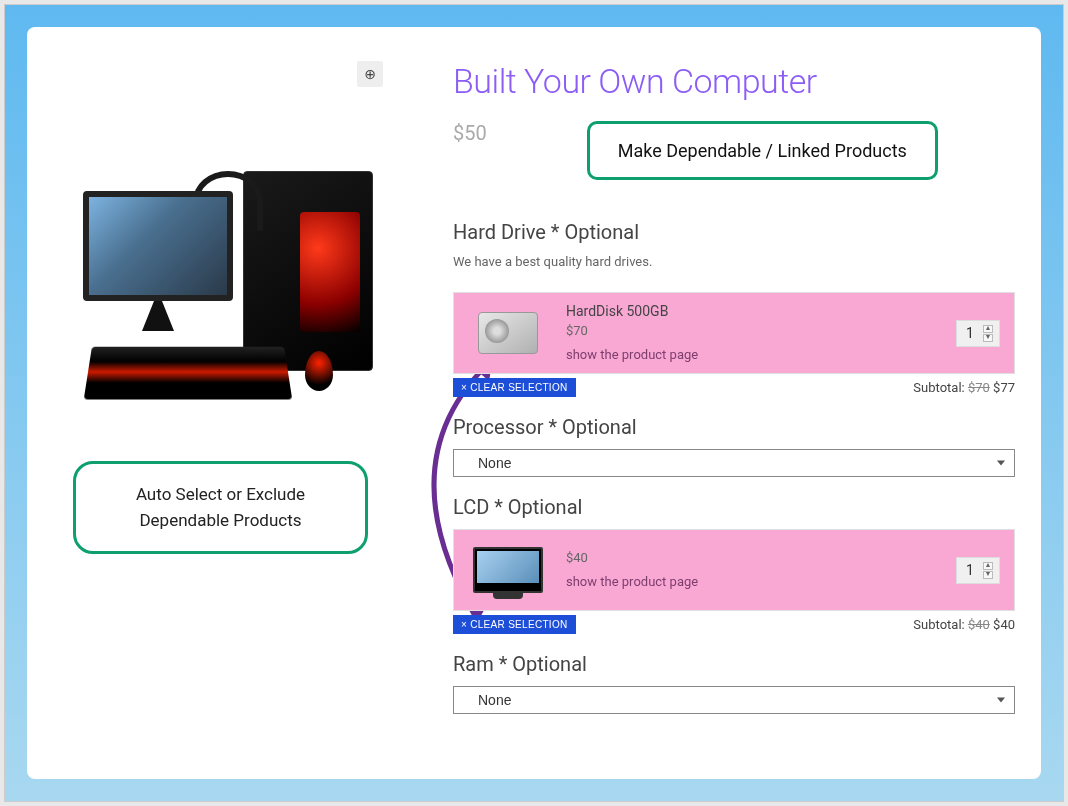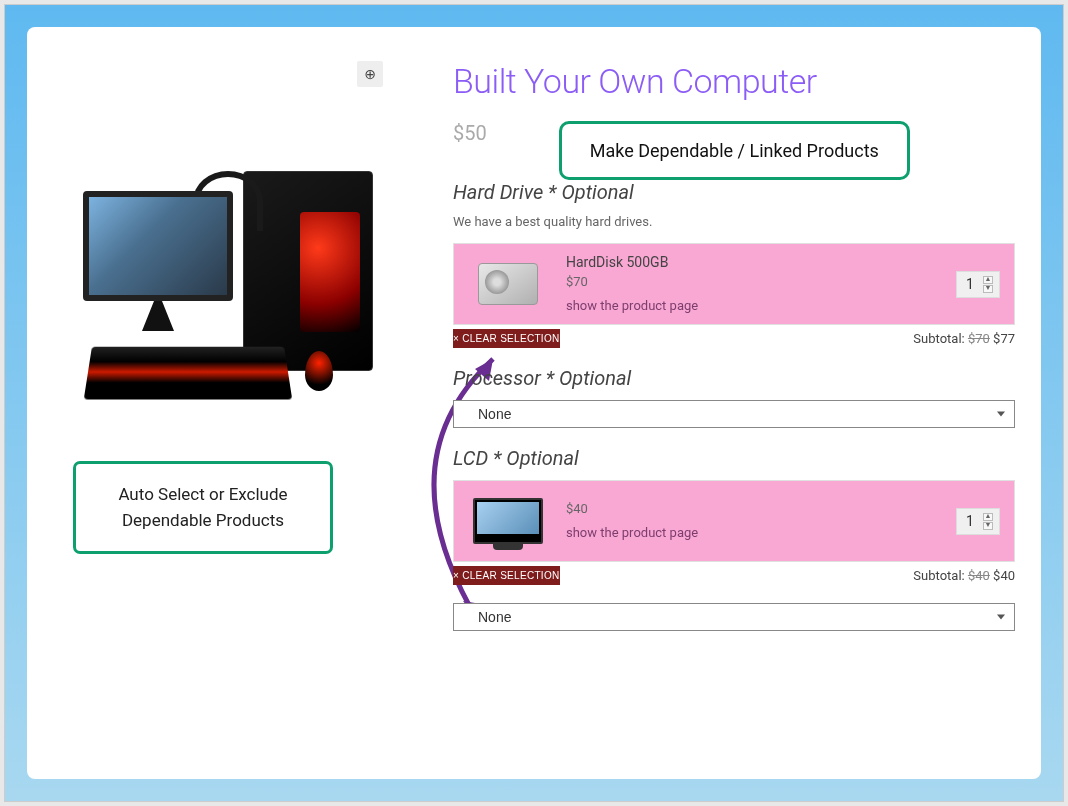--- a/index.html
+++ b/index.html
@@ -132,23 +132,23 @@
     right: 40px;
     width: 28px;
     height: 40px;
     background: radial-gradient(circle at 50% 30%, #ff2200, #000 70%);
     border-radius: 50% 50% 50% 50% / 60% 60% 40% 40%;
   }
   .callout-left {
     position: absolute;
     top: 400px;
     left: 20px;
-    width: 260px;
+    width: 295px;
     border: 3px solid #0d9f6e;
-    border-radius: 7px;
+    border-radius: 20px;
     padding: 18px 20px;
     background: #fff;
     text-align: center;
     font-size: 17px;
     color: #222;
     line-height: 1.5;
   }
   .arrow-svg {
     position: absolute;
     top: 280px;
@@ -160,21 +160,22 @@
   .product-title {
     font-size: 34px;
     font-weight: 300;
     color: #8b5cf6;
     margin-bottom: 20px;
     letter-spacing: -0.5px;
   }
   .price-row {
     display: flex;
     align-items: flex-start;
-    gap: 72px;
+    gap: 100px;
+    margin-bottom: 40px;
   }
   .base-price {
     font-size: 20px;
     color: #aaa;
     font-weight: 400;
   }
   .callout-right {
     border: 3px solid #0d9f6e;
     border-radius: 10px;
     padding: 16px 28px;
@@ -182,26 +183,25 @@
     font-size: 18px;
     color: #111;
     white-space: nowrap;
   }
   .option-section { margin-bottom: 18px; }
   .option-heading {
     font-size: 20px;
     color: #444;
     font-weight: 400;
     margin-bottom: 10px;
-    font-style: italic;
   }
   .option-desc {
     font-size: 13px;
     color: #666;
-    margin-bottom: 14px;
+    margin-bottom: 23px;
   }
   .product-box {
     border: 1px solid #e0e0e0;
     padding: 10px 14px;
     display: flex;
     align-items: center;
     gap: 18px;
     position: relative;
     background: #f9a8d4;
   }
@@ -284,24 +284,24 @@
     justify-content: center;
   }
   .subtotal-row {
     display: flex;
     justify-content: space-between;
     align-items: center;
     margin-top: 4px;
     margin-bottom: 14px;
   }
   .clear-btn {
-    background: #7f1d1d;
+    background: #1d4ed8;
     color: #fff;
     font-size: 10px;
-    padding: 4px 0;
+    padding: 4px 8px;
     border: none;
     cursor: pointer;
     letter-spacing: 0.3px;
   }
   .subtotal-text { font-size: 13px; color: #444; }
   .subtotal-text .strike { text-decoration: line-through; color: #888; }
   .dropdown {
     width: 100%;
     border: 1px solid #888;
     padding: 5px 24px;
@@ -433,20 +433,21 @@
             <button class="clear-btn">× CLEAR SELECTION</button>
             <div class="subtotal-text">
               <span>Subtotal:</span>
               <span class="strike">$40</span>
               <span>$40</span>
             </div>
           </div>
         </div>
 
         <div class="option-section">
+          <div class="option-heading">Ram * Optional</div>
           <div class="dropdown-wrap">
             <select class="dropdown">
               <option>None</option>
             </select>
           </div>
         </div>
 
       </div>
     </div>
   </div>

